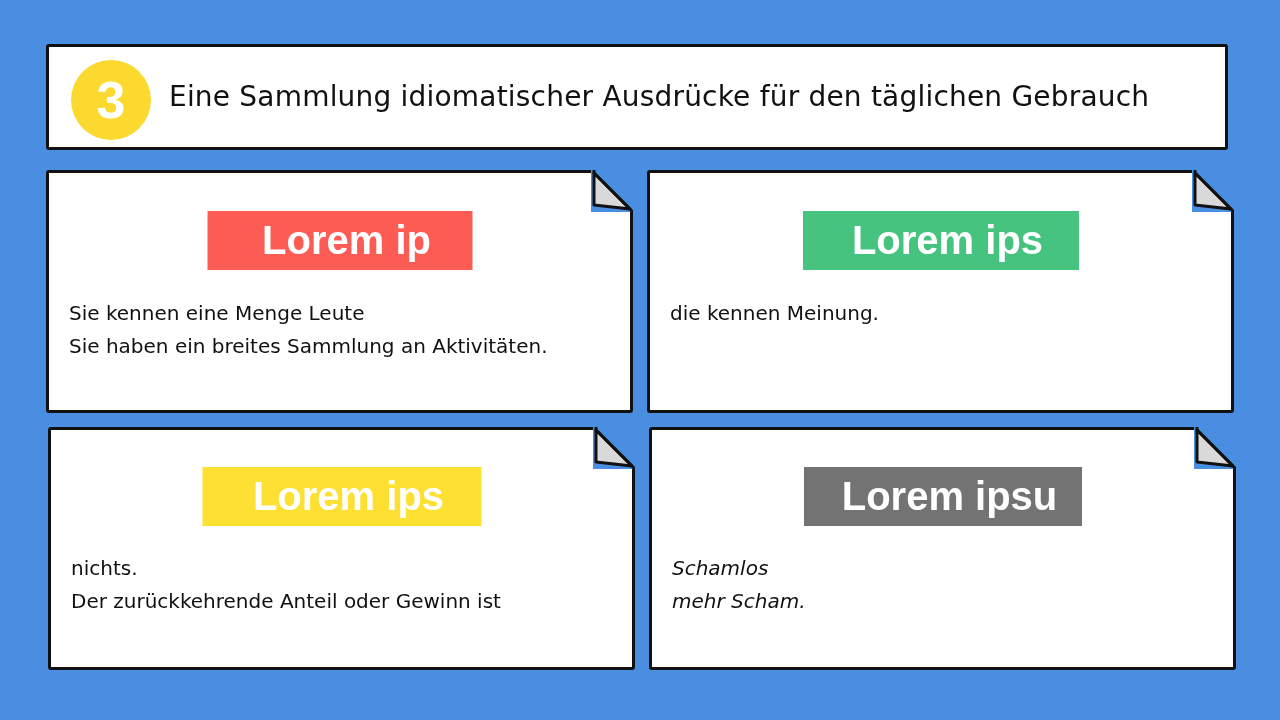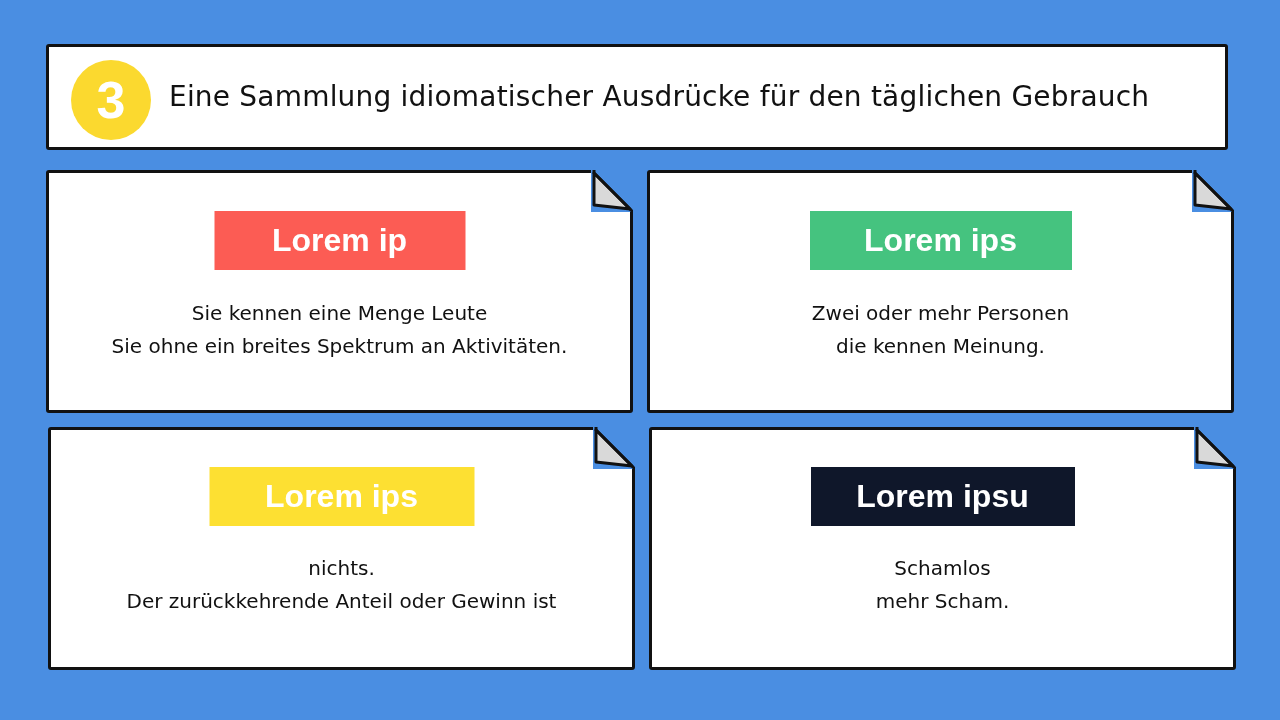--- a/index.html
+++ b/index.html
@@ -31,58 +31,58 @@
   .card .fold-mask {
     position: absolute; right: -3px; top: -3px; width: 42px; height: 42px;
     background: #4a8ee2;
   }
   .card .fold {
     position: absolute; right: -3px; top: -3px; width: 42px; height: 42px;
   }
   .label {
     position: absolute; left: 50%; transform: translateX(-50%);
     color: #fff; font-family: "Liberation Sans", sans-serif; font-weight: bold;
-    font-size: 32px; height: 59px; line-height: 59px; text-align: center;
+    font-size: 40px; height: 59px; line-height: 59px; text-align: center;
     white-space: nowrap;
+    padding-left: 14px;
   }
   .desc {
-    position: absolute; left: 20px; right: 20px; text-align: center;
+    position: absolute; left: 20px; right: 20px; text-align: left;
     font-size: 20px; line-height: 33px; color: #111;
   }
 </style>
 </head>
 <body>
 
 <div class="header">
   <div class="badge">3</div>
   <div class="title">Eine Sammlung idiomatischer Ausdrücke für den täglichen Gebrauch</div>
 </div>
 
 <div class="card" style="left:46px; top:170px; width:587px; height:243px;">
   <div class="fold-mask"></div>
   <svg class="fold" viewBox="0 0 42 42">
       <polygon points="3,3 3,35 39,39" fill="#d9d9d9" stroke="#111" stroke-width="3" stroke-linejoin="round"></polygon>
       <polyline points="3,0 3,3 42,42" fill="none" stroke="#111" stroke-width="3"></polyline>
     </svg>
   <div class="label" style="top:38px; width:251px; background:#fc5c54;">Lorem ip</div>
   <div class="desc" style="top:124px;">
     <div>Sie kennen eine Menge Leute</div>
-    <div>Sie ohne ein breites Spektrum an Aktivitäten.</div>
+    <div>Sie haben ein breites Sammlung an Aktivitäten.</div>
   </div>
 </div>
 
 <div class="card" style="left:647px; top:170px; width:587px; height:243px;">
   <div class="fold-mask"></div>
   <svg class="fold" viewBox="0 0 42 42">
       <polygon points="3,3 3,35 39,39" fill="#d9d9d9" stroke="#111" stroke-width="3" stroke-linejoin="round"></polygon>
       <polyline points="3,0 3,3 42,42" fill="none" stroke="#111" stroke-width="3"></polyline>
     </svg>
   <div class="label" style="top:38px; width:262px; background:#45c37f;">Lorem ips</div>
   <div class="desc" style="top:124px;">
-    <div>Zwei oder mehr Personen</div>
     <div>die kennen Meinung.</div>
   </div>
 </div>
 
 <div class="card" style="left:48px; top:427px; width:587px; height:243px;">
   <div class="fold-mask"></div>
   <svg class="fold" viewBox="0 0 42 42">
       <polygon points="3,3 3,35 39,39" fill="#d9d9d9" stroke="#111" stroke-width="3" stroke-linejoin="round"></polygon>
       <polyline points="3,0 3,3 42,42" fill="none" stroke="#111" stroke-width="3"></polyline>
     </svg>
@@ -92,18 +92,18 @@
     <div>Der zurückkehrende Anteil oder Gewinn ist</div>
   </div>
 </div>
 
 <div class="card" style="left:649px; top:427px; width:587px; height:243px;">
   <div class="fold-mask"></div>
   <svg class="fold" viewBox="0 0 42 42">
       <polygon points="3,3 3,35 39,39" fill="#d9d9d9" stroke="#111" stroke-width="3" stroke-linejoin="round"></polygon>
       <polyline points="3,0 3,3 42,42" fill="none" stroke="#111" stroke-width="3"></polyline>
     </svg>
-  <div class="label" style="top:37px; width:264px; background:#0f172a;">Lorem ipsu</div>
-  <div class="desc" style="top:122px;">
+  <div class="label" style="top:37px; width:264px; background:#737373;">Lorem ipsu</div>
+  <div class="desc" style="top:122px;font-style:italic;">
     <div>Schamlos</div>
     <div>mehr Scham.</div>
   </div>
 </div>
 
 </body></html>

